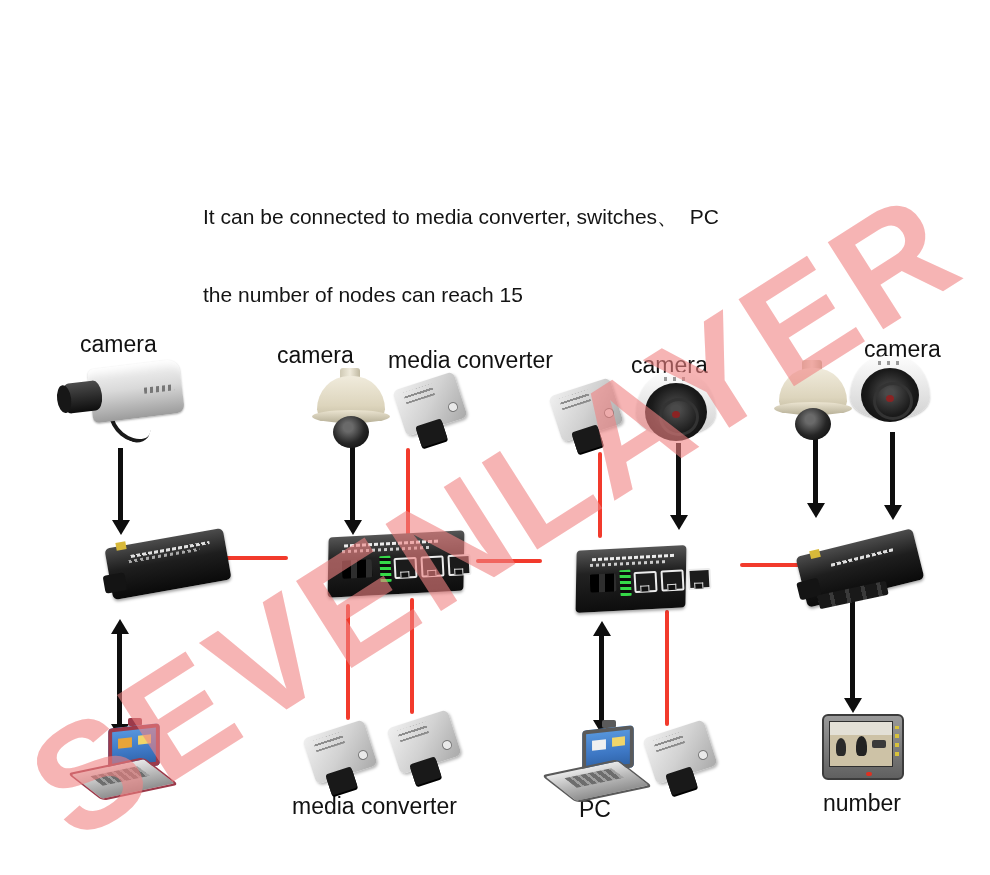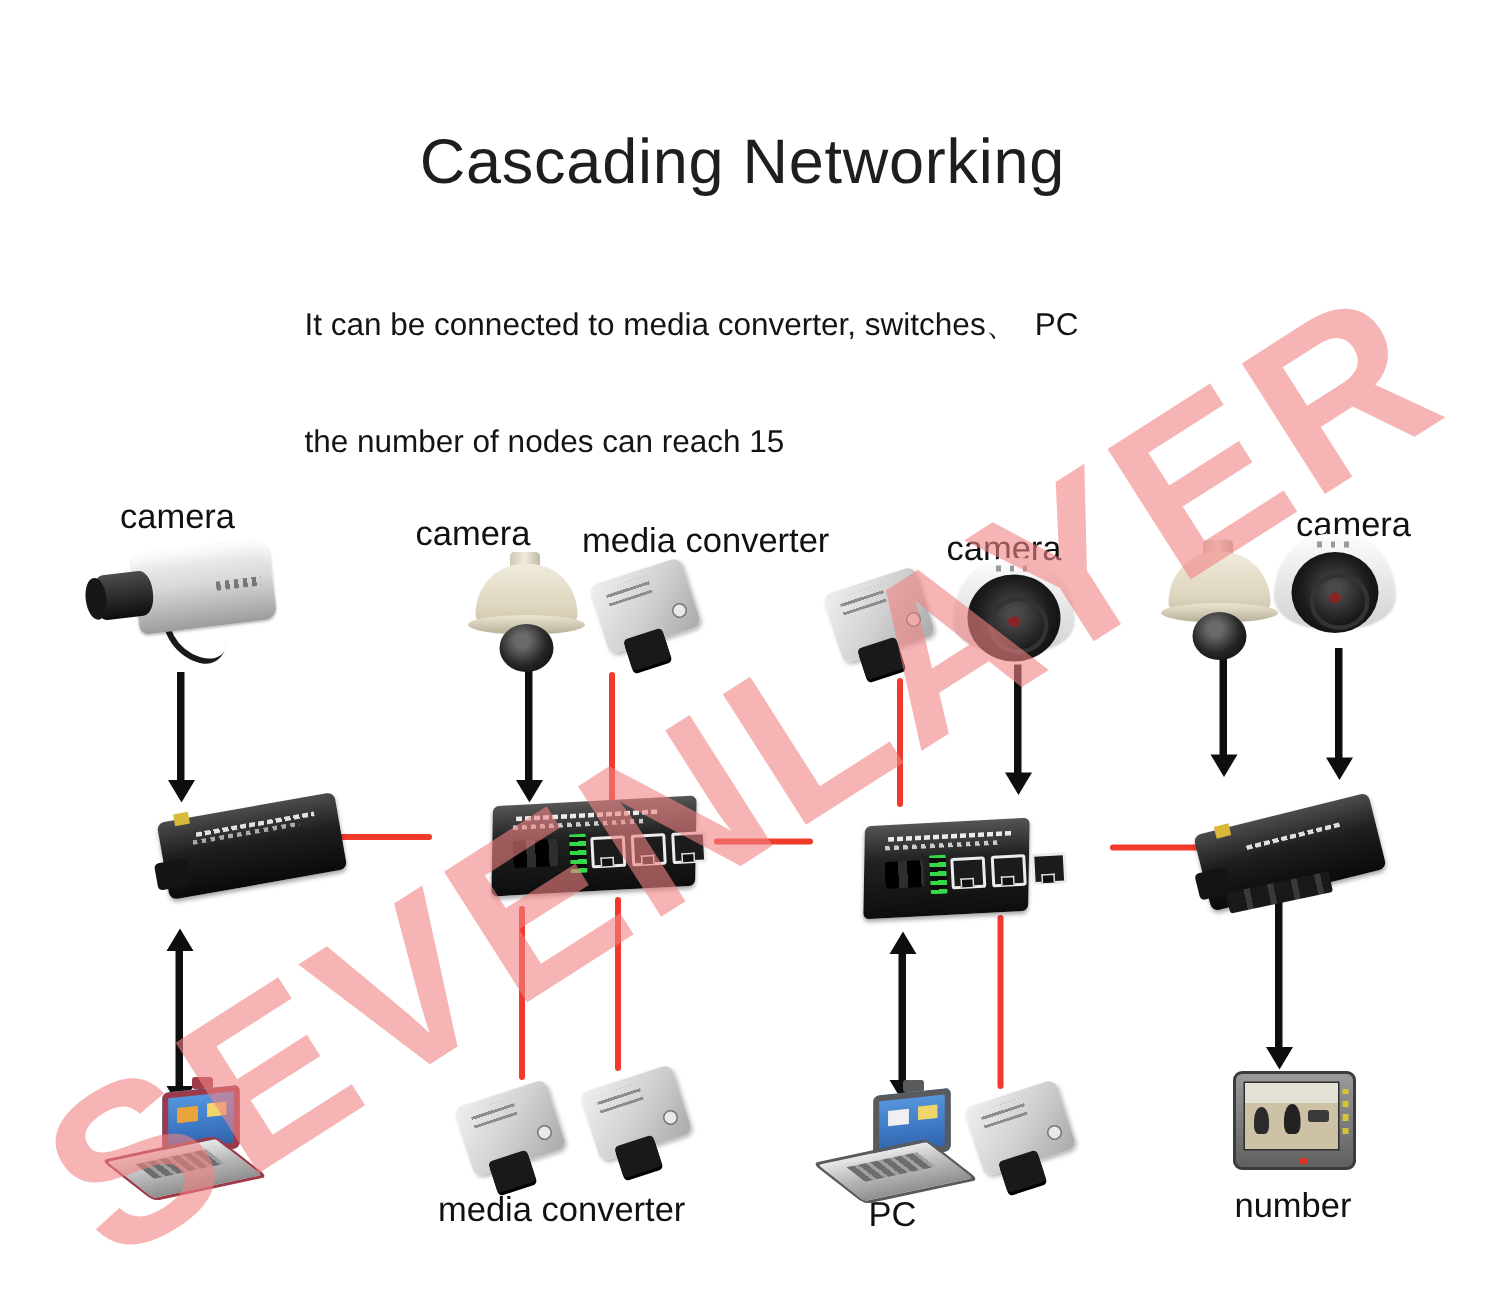--- a/index.html
+++ b/index.html
@@ -124,21 +124,20 @@
   .mon-fig3{position:absolute;left:50px;top:26px;width:14px;height:8px;background:#3a3a3a;border-radius:2px;}
   .mon-btns{position:absolute;right:5px;top:12px;width:4px;height:30px;
       background:repeating-linear-gradient(0deg,#d8c23a 0 4px,transparent 4px 9px);}
   .mon-led{position:absolute;left:44px;bottom:4px;width:6px;height:4px;background:#e03020;border-radius:2px;}
 </style>
 </head>
 <body>
 
 <div class="canvas">
 
-  <div class="title">Cascading Networking</div>
   <div class="subtitle">
     <div>It can be connected to media converter, switches、  PC</div>
     <div>the number of nodes can reach 15</div>
   </div>
 
   <div class="red-h" style="left:176px;top:556px;width:112px;"></div>
   <div class="red-h" style="left:476px;top:559px;width:66px;"></div>
   <div class="red-h" style="left:740px;top:563px;width:62px;"></div>
   <div class="red-v" style="left:406px;top:448px;height:88px;"></div>
   <div class="red-v" style="left:598px;top:452px;height:86px;"></div>

